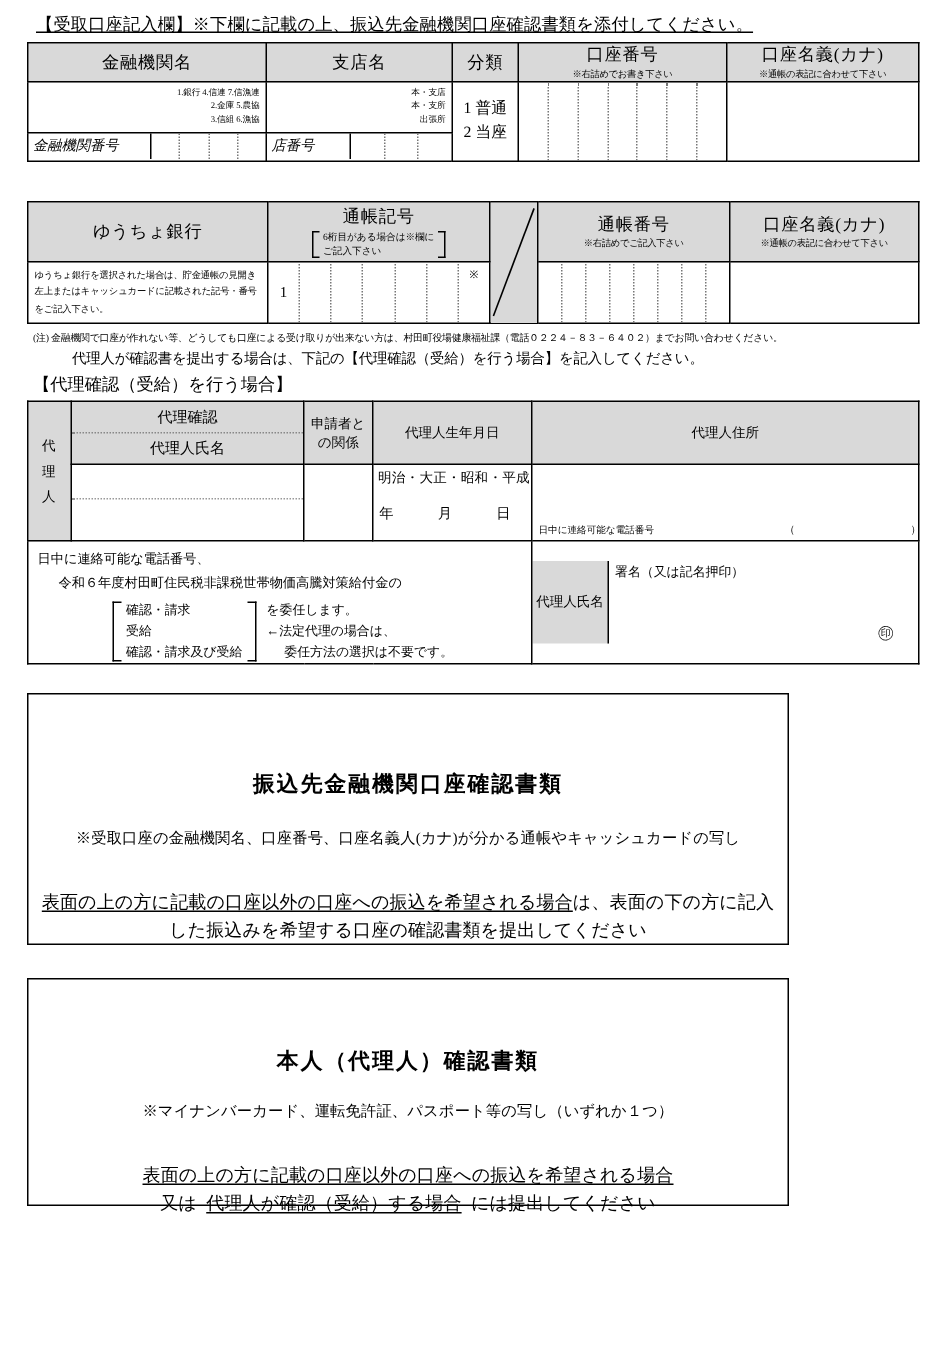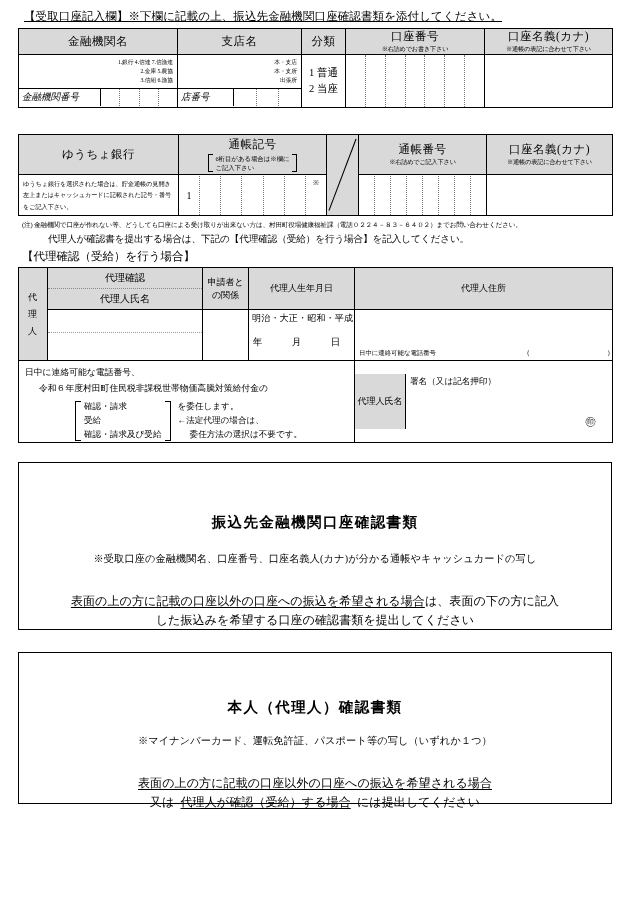--- a/index.html
+++ b/index.html
@@ -219,21 +219,21 @@
   }
   .seal {
     text-align: right;
     padding-right: 16px;
     font-size: 11px;
   }
 
   
   .docbox {
     border: 1.4px solid #000;
-    width: 594px;
+    width: 508px;
     box-sizing: border-box;
     text-align: center;
   }
   .docbox .title {
     font-size: 14.5px;
     font-weight: bold;
     letter-spacing: 1.4px;
   }
   .docbox .sub {
     font-size: 10.2px;

